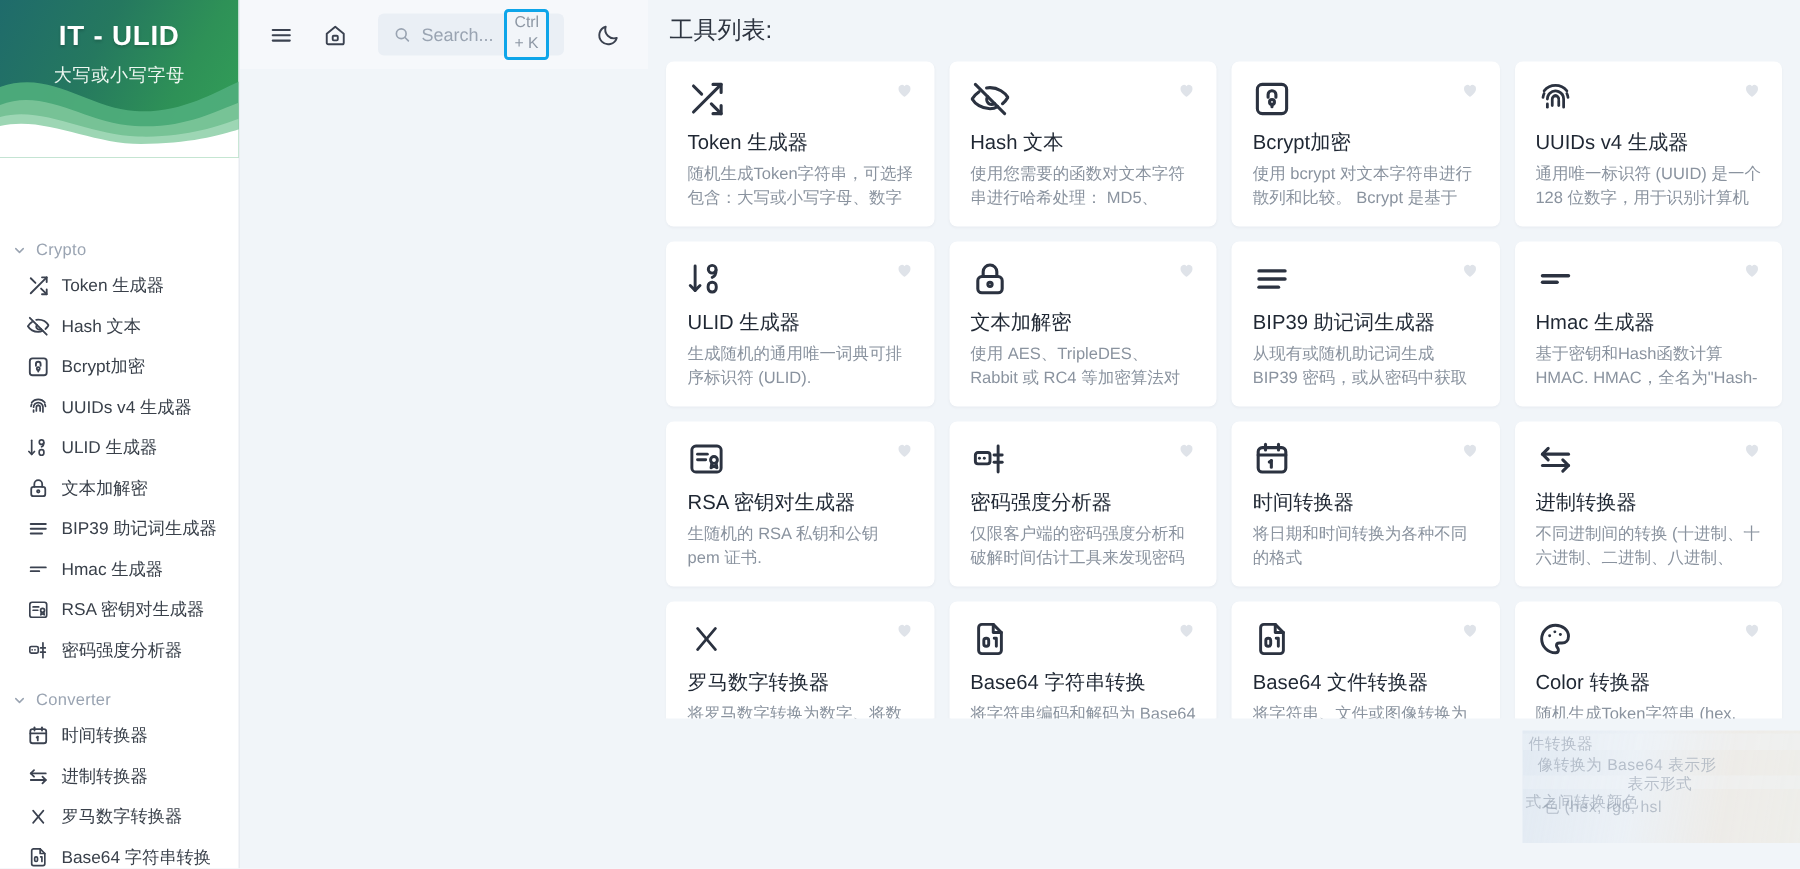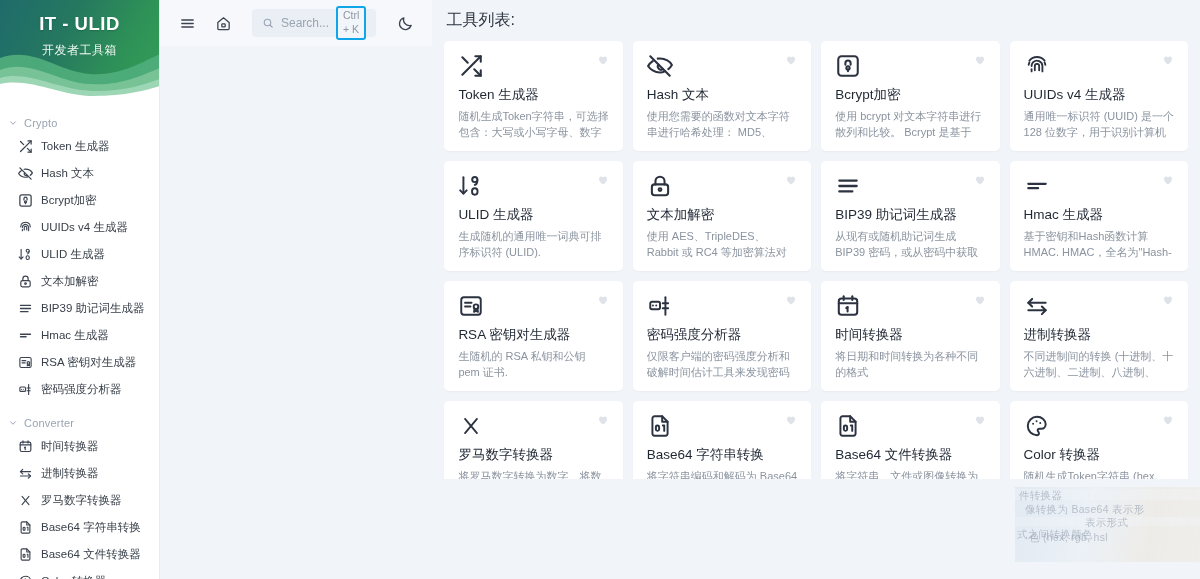--- a/index.html
+++ b/index.html
@@ -54,20 +54,21 @@
     flex: 1 1 auto;
     overflow: hidden;
     padding: 4px 0 0 0;
   }
   .nav-group-label {
     display: flex; align-items: center; gap: 6px;
     padding: 8px 0 4px 8px;
     font-size: 11px;
     color: #9aa4b2;
     letter-spacing: .2px;
+    margin-top: 44px;
   }
   .chev { width: 10px; height: 10px; flex: 0 0 10px; color: #9aa4b2; }
   .nav-item {
     display: flex; align-items: center; gap: 8px;
     height: 27px;
     padding-left: 18px;
     font-size: 11.5px;
     color: #39404a;
     cursor: pointer;
     white-space: nowrap;
@@ -190,21 +191,21 @@
 </style>
 </head>
 <body>
 
 <div id="app">
 
   <aside class="sidebar">
 
     <div class="brand">
       <div class="brand-title">IT - ULID</div>
-      <div class="brand-sub">开发者工具箱</div>
+      <div class="brand-sub">大写或小写字母</div>
       <svg class="waves" viewBox="0 0 160 62" preserveAspectRatio="none">
         <path d="M0,14 C34,2 58,28 90,30 C120,32 142,18 160,10 L160,62 L0,62 Z" fill="#4fae7c" opacity="0.92"></path>
         <path d="M0,26 C30,14 56,38 90,40 C122,42 144,30 160,24 L160,62 L0,62 Z" fill="#7fc79b" opacity="0.85"></path>
         <path d="M0,34 C28,26 58,46 92,47 C124,48 146,40 160,35 L160,62 L0,62 Z" fill="#a9dcbd" opacity="0.75"></path>
         <path d="M0,40 C30,33 60,52 94,52 C126,52 148,46 160,42 L160,62 L0,62 Z" fill="#ffffff"></path>
       </svg>
     </div>
 
     <nav class="nav">
 

